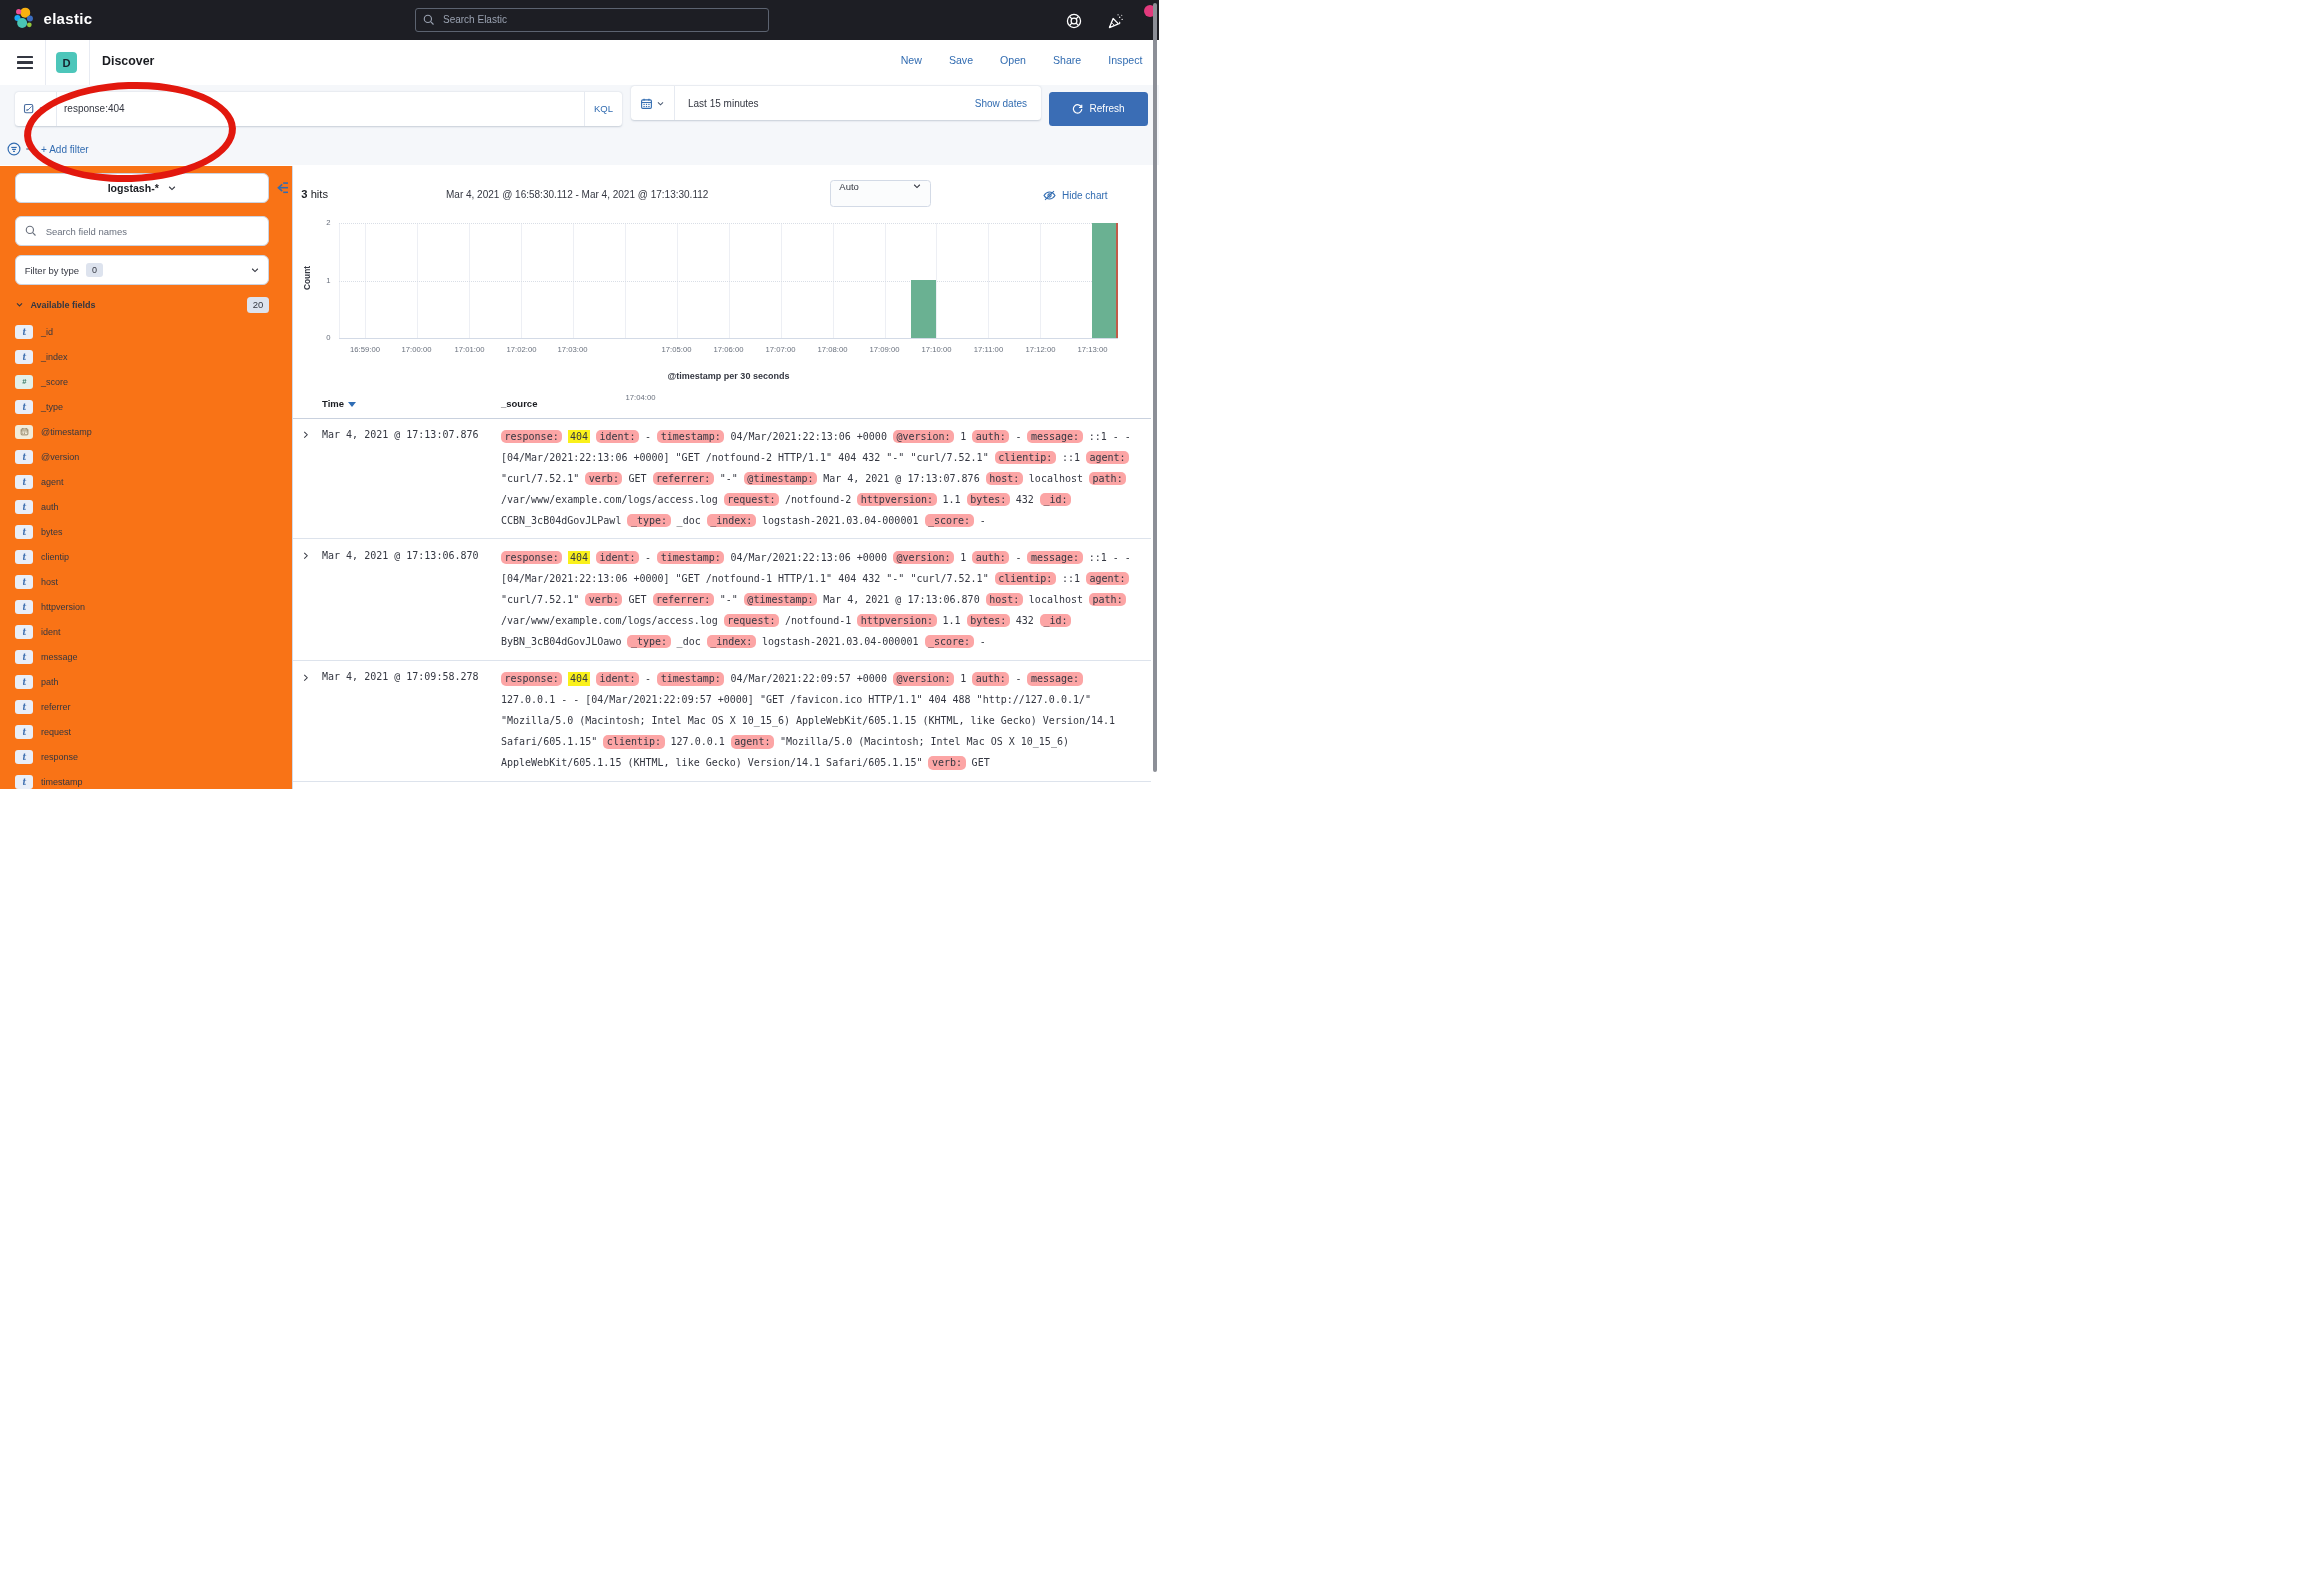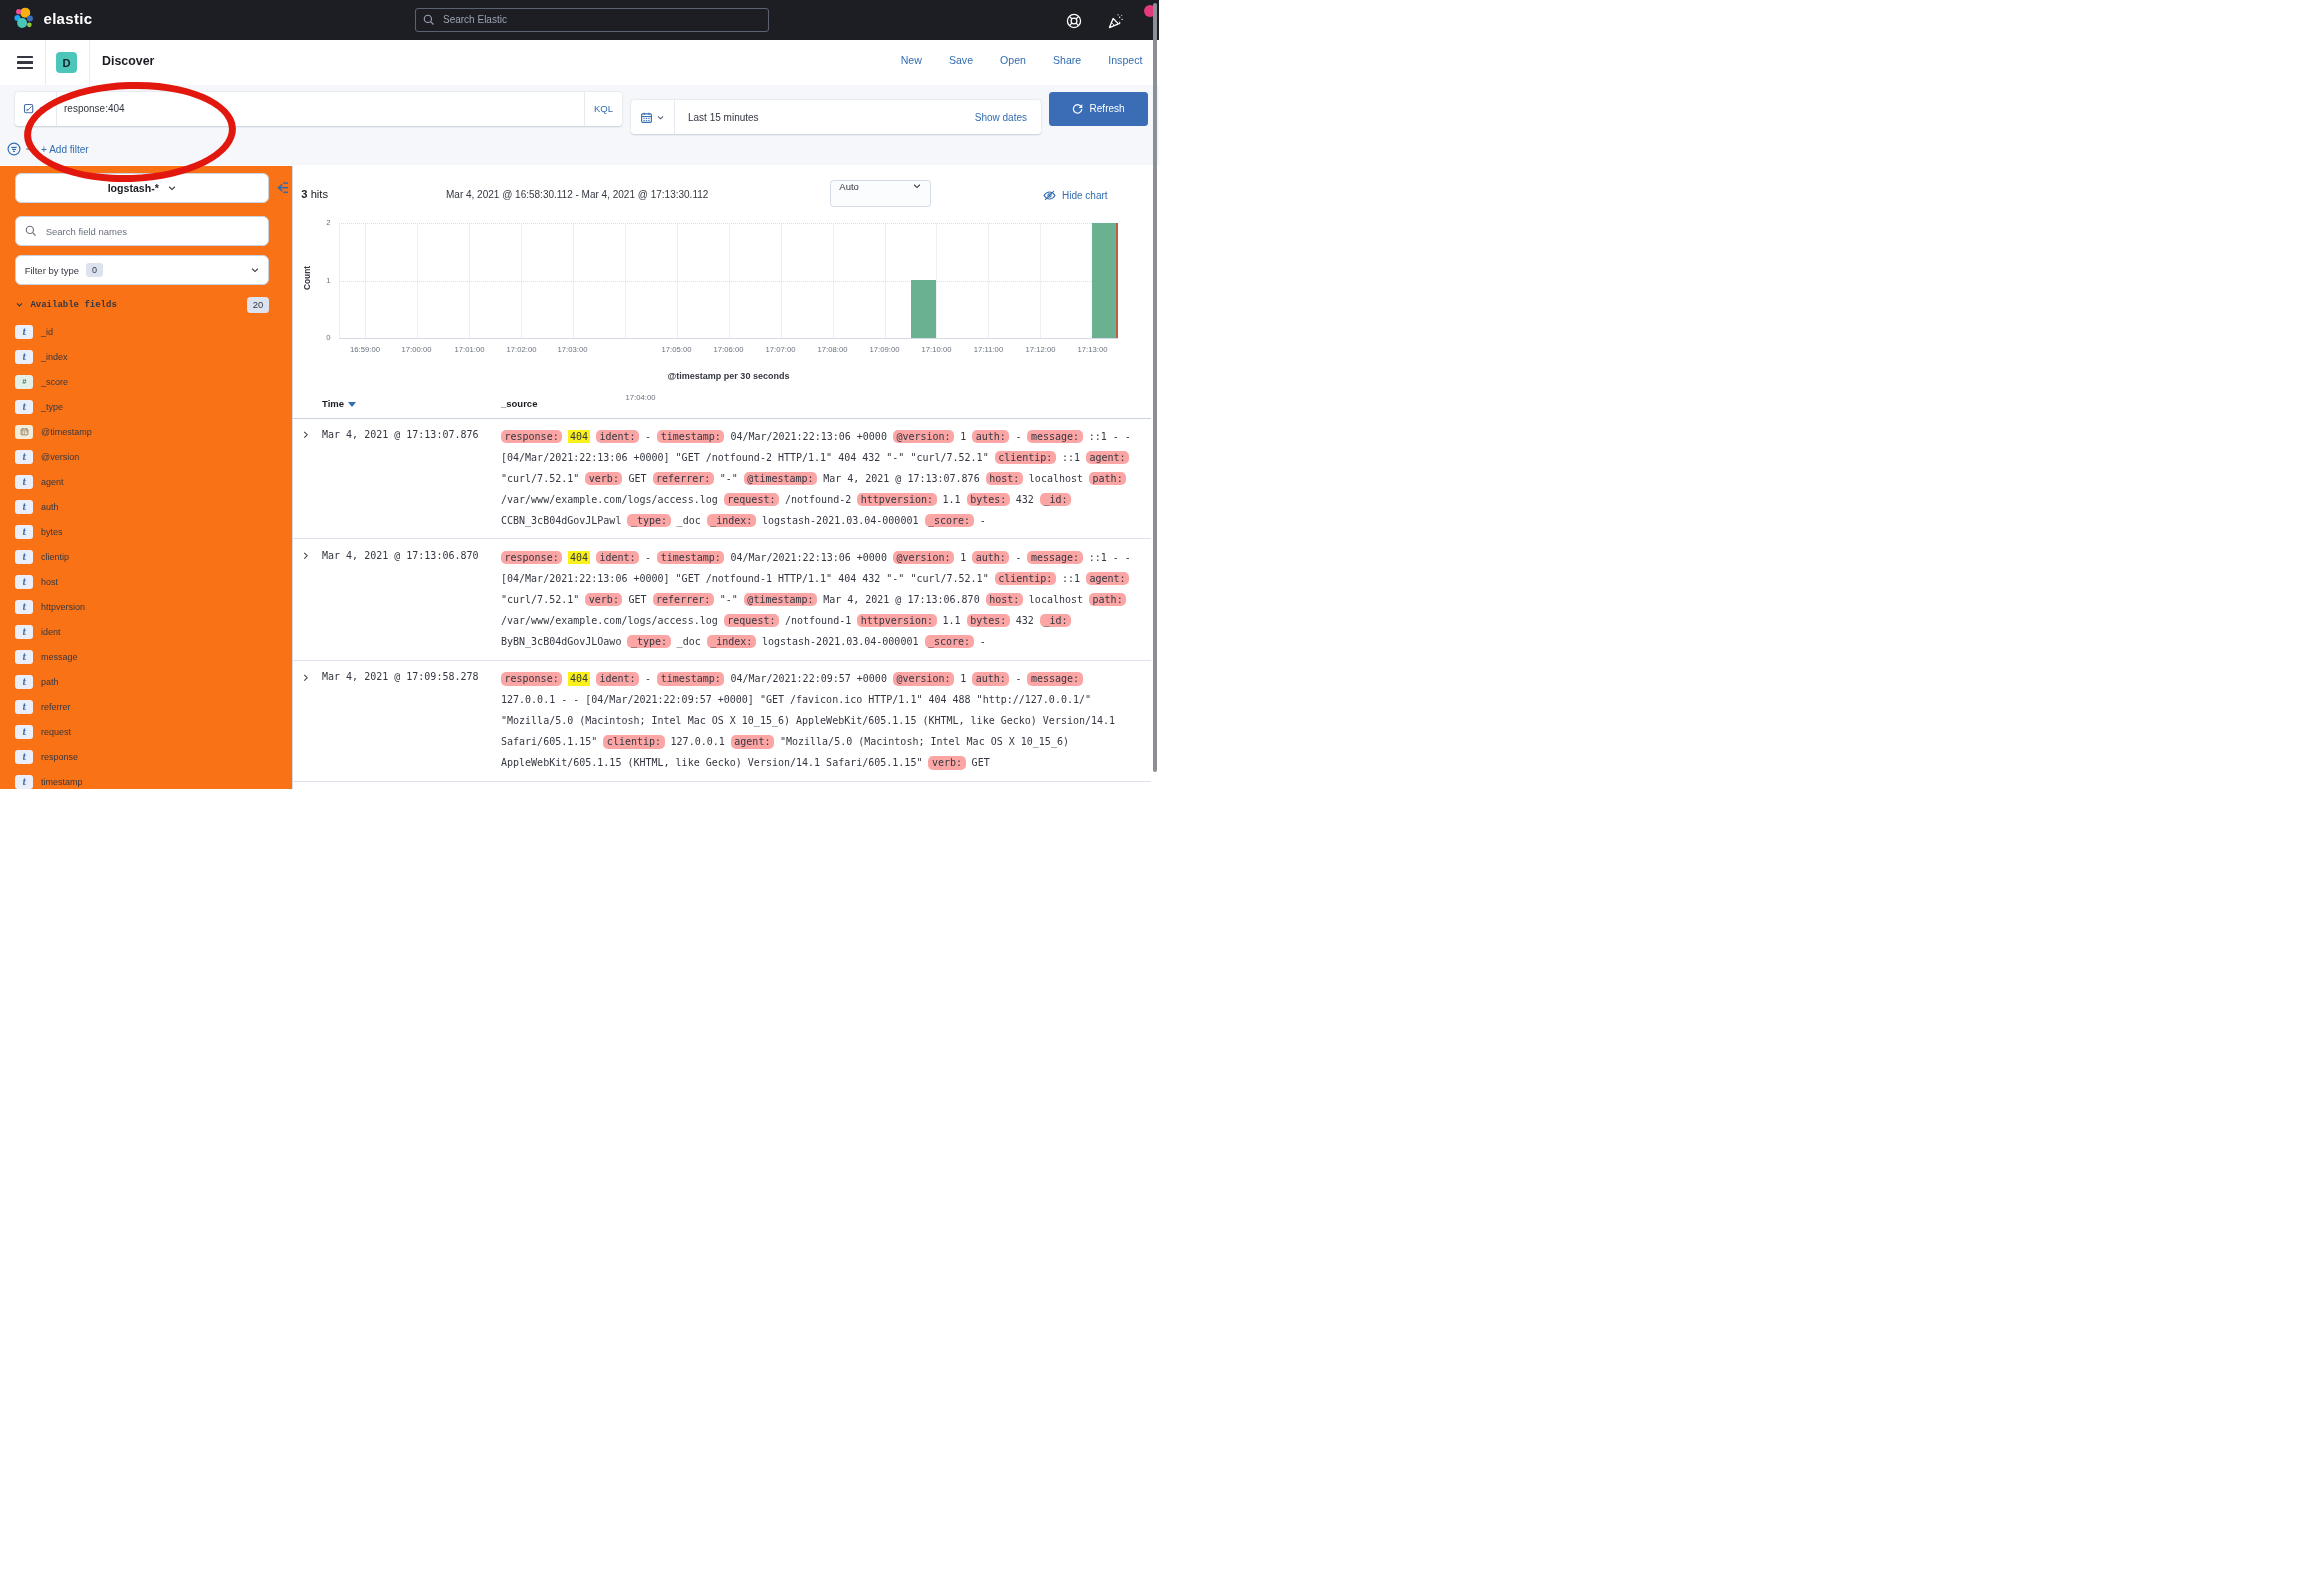--- a/index.html
+++ b/index.html
@@ -30,21 +30,21 @@
   .nav-links span{color:#326cb1;font-size:10.6px;cursor:pointer;}
 
   
   .querystrip{position:absolute;left:0;top:85px;width:1159px;height:80px;background:#f5f7fa;}
   .qbar{position:absolute;left:15px;top:6.5px;width:607px;height:34px;background:#fff;border-radius:3.5px;
     box-shadow:0 0.6px 1.8px rgba(115,129,153,.35);display:flex;align-items:stretch;}
   .qbar .seg-left{width:41px;display:flex;align-items:center;justify-content:center;gap:3px;border-right:0.6px solid #e6eaf1;}
   .qbar input{flex:1;border:none;outline:none;font-size:10px;color:#343741;padding:0 2.4px 0 7px;font-family:inherit;background:transparent;}
   .qbar .seg-kql{width:37px;display:flex;align-items:center;justify-content:center;border-left:0.6px solid #e6eaf1;
     color:#326cb1;font-size:9.5px;font-weight:500;cursor:pointer;}
-  .datepicker{position:absolute;left:631px;top:15px;width:410px;height:34px;background:#fff;border-radius:3.5px;
+  .datepicker{position:absolute;left:631px;top:1px;width:410px;height:34px;background:#fff;border-radius:3.5px;
     box-shadow:0 0.6px 1.8px rgba(115,129,153,.35);display:flex;align-items:center;}
   .datepicker .seg-cal{width:43px;align-self:stretch;display:flex;align-items:center;justify-content:center;gap:3px;border-right:0.6px solid #e6eaf1;cursor:pointer;}
   .datepicker .range{padding-left:13px;font-size:10px;color:#343741;}
   .datepicker .showdates{margin-left:auto;padding-right:14px;color:#326cb1;font-size:10px;cursor:pointer;}
   .refresh-btn{position:absolute;left:1049px;top:6.5px;width:99px;height:34px;background:#3a6db5;border:none;border-radius:3.5px;
     color:#fff;font-size:10px;font-family:inherit;display:flex;align-items:center;justify-content:center;gap:6px;cursor:pointer;}
   .addfilter{position:absolute;left:7px;top:57px;display:flex;align-items:center;gap:5.3px;}
   .addfilter .dash{width:9.5px;height:1.8px;background:#98a2b3;border-radius:1.2px;}
   .addfilter .lbl{color:#326cb1;font-size:10px;cursor:pointer;}
 
@@ -56,21 +56,21 @@
   .field-search{position:absolute;left:15.4px;top:50px;width:254px;height:30px;background:#fff;border:0.6px solid #cbd3e0;border-radius:6px;
     display:flex;align-items:center;gap:7px;padding:0 8.3px;box-sizing:border-box;}
   .field-search input{flex:1;border:none;outline:none;font-size:9.5px;color:#69707d;font-family:inherit;}
   .field-search input::placeholder{color:#69707d;}
   .type-filter{position:absolute;left:15.4px;top:89px;width:254px;height:30px;background:#fff;border:0.6px solid #cbd3e0;border-radius:6px;
     display:flex;align-items:center;padding:0 8.3px;box-sizing:border-box;cursor:pointer;}
   .type-filter .tl{font-size:9.5px;color:#343741;}
   .type-filter .cnt{margin-left:7px;background:#dde3ee;border-radius:3px;padding:1.8px 6px;font-size:9px;color:#343741;}
   .type-filter .chev{margin-left:auto;}
   .avail-hdr{position:absolute;left:15.4px;top:131px;width:254px;display:flex;align-items:center;gap:6px;cursor:pointer;}
-  .avail-hdr .t{font-size:9px;font-weight:700;color:#343741;font-family:Liberation Mono, monospace;}
+  .avail-hdr .t{font-size:9px;font-weight:700;color:#343741;}
   .avail-hdr .cnt{margin-left:auto;background:#dde3ee;border-radius:3.5px;padding:2.4px 6px;font-size:9.5px;color:#343741;}
   .field-list{position:absolute;left:15.4px;top:153px;width:260px;}
   .field-item{height:25px;display:flex;align-items:center;gap:7.7px;cursor:pointer;}
   .fbadge{width:18px;height:14px;border-radius:3px;display:flex;align-items:center;justify-content:center;flex:0 0 auto;}
   .fbadge.t{background:#e9eef8;color:#3f6fb0;font-family:"DejaVu Serif",serif;font-style:italic;font-weight:700;font-size:8.3px;}
   .fbadge.num{background:#e3f0ea;color:#3a7a65;font-weight:700;font-size:7.7px;}
   .fbadge.date{background:#f2ecda;color:#7d6f4d;}
   .fname{font-size:9px;color:#343741;}
 
   

